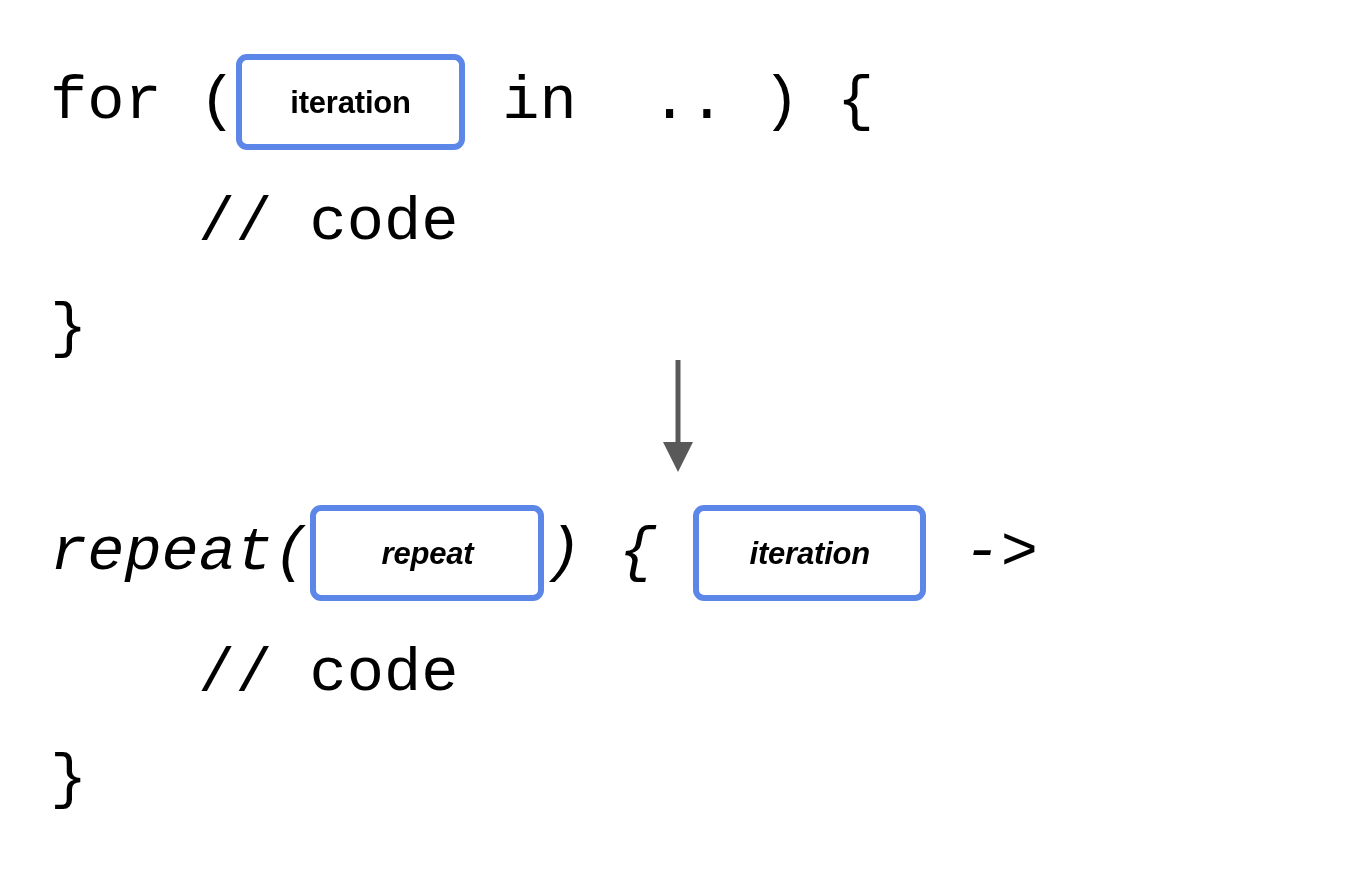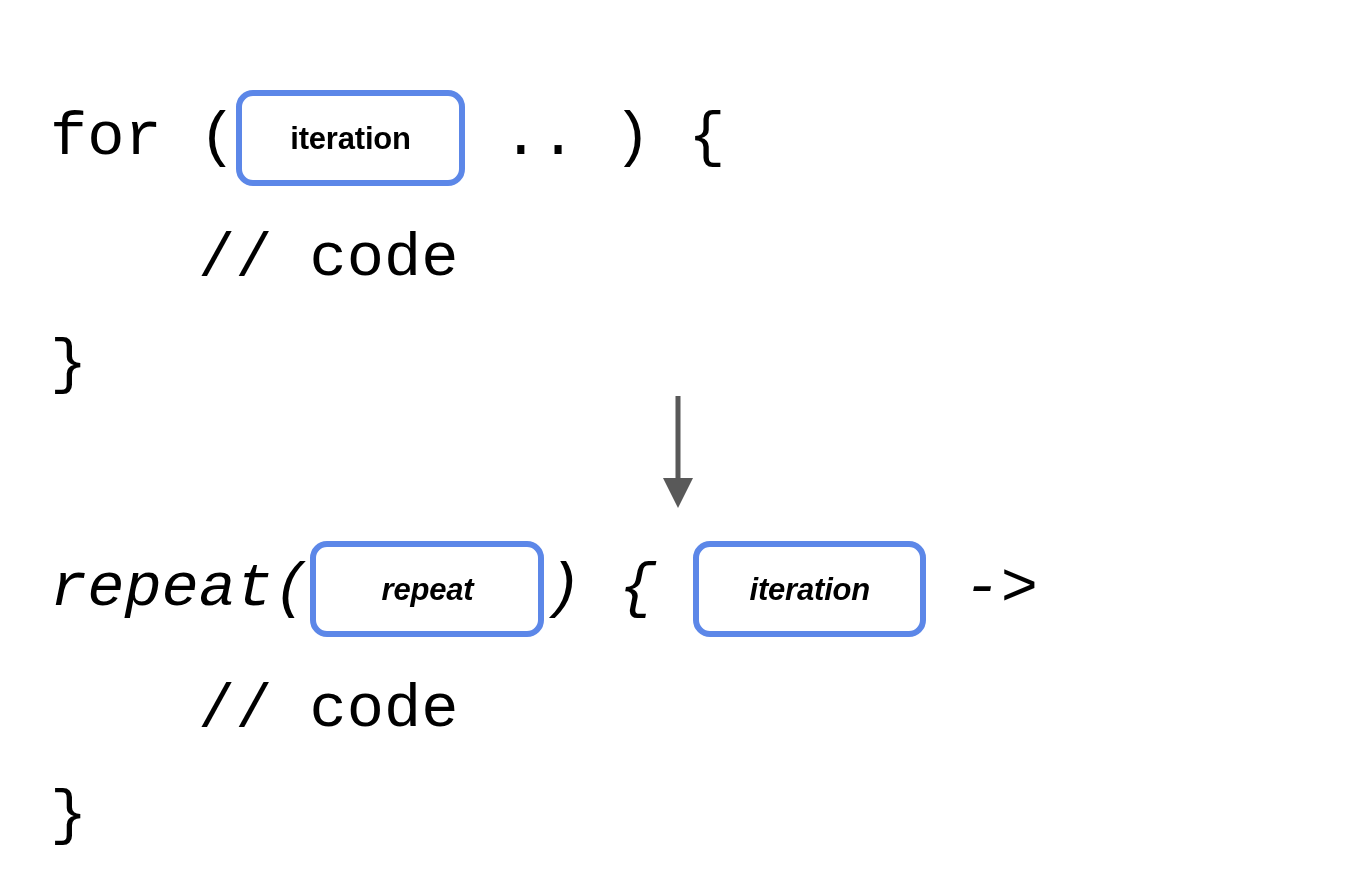--- a/index.html
+++ b/index.html
@@ -15,21 +15,20 @@
     font-family: "Liberation Mono", "DejaVu Sans Mono", monospace;
     -webkit-font-smoothing: antialiased;
   }
 
   #stage {
     position: absolute;
     left: 0;
     top: 0;
     width: 1362px;
     height: 698px;
-    margin-top: 36px;
   }
 
   
   .code-line {
     position: absolute;
     display: flex;
     align-items: center;
     white-space: pre;
     color: #000000;
     font-family: "Liberation Mono", "DejaVu Sans Mono", monospace;
@@ -44,21 +43,21 @@
   }
 
   
   .chip {
     display: inline-flex;
     align-items: center;
     justify-content: center;
     box-sizing: border-box;
     background: #ffffff;
     border: 6px solid #5C87E8;
-    border-radius: 17px;
+    border-radius: 11px;
     height: 96px;
     padding: 0 18px;
     font-family: "Liberation Sans", "DejaVu Sans", sans-serif;
     font-weight: bold;
     font-size: 31px;
     line-height: 1;
     color: #000000;
     letter-spacing: -0.2px;
   }
 
@@ -87,20 +86,21 @@
   #arrow-wrap svg { display: block; }
 </style>
 </head>
 <body>
 
 <div id="stage">
 
   <div class="code-line" id="line-for">
     <span class="tok">for (</span>
     <span class="chip chip-iteration-1">iteration</span>
+    <span class="tok"> in </span>
     <span class="tok"> .. </span>
     <span class="tok">) {</span>
   </div>
 
   <div class="code-line" id="line-comment1">
     <span class="tok">// code</span>
   </div>
 
   <div class="code-line" id="line-close1">
     <span class="tok">}</span>

